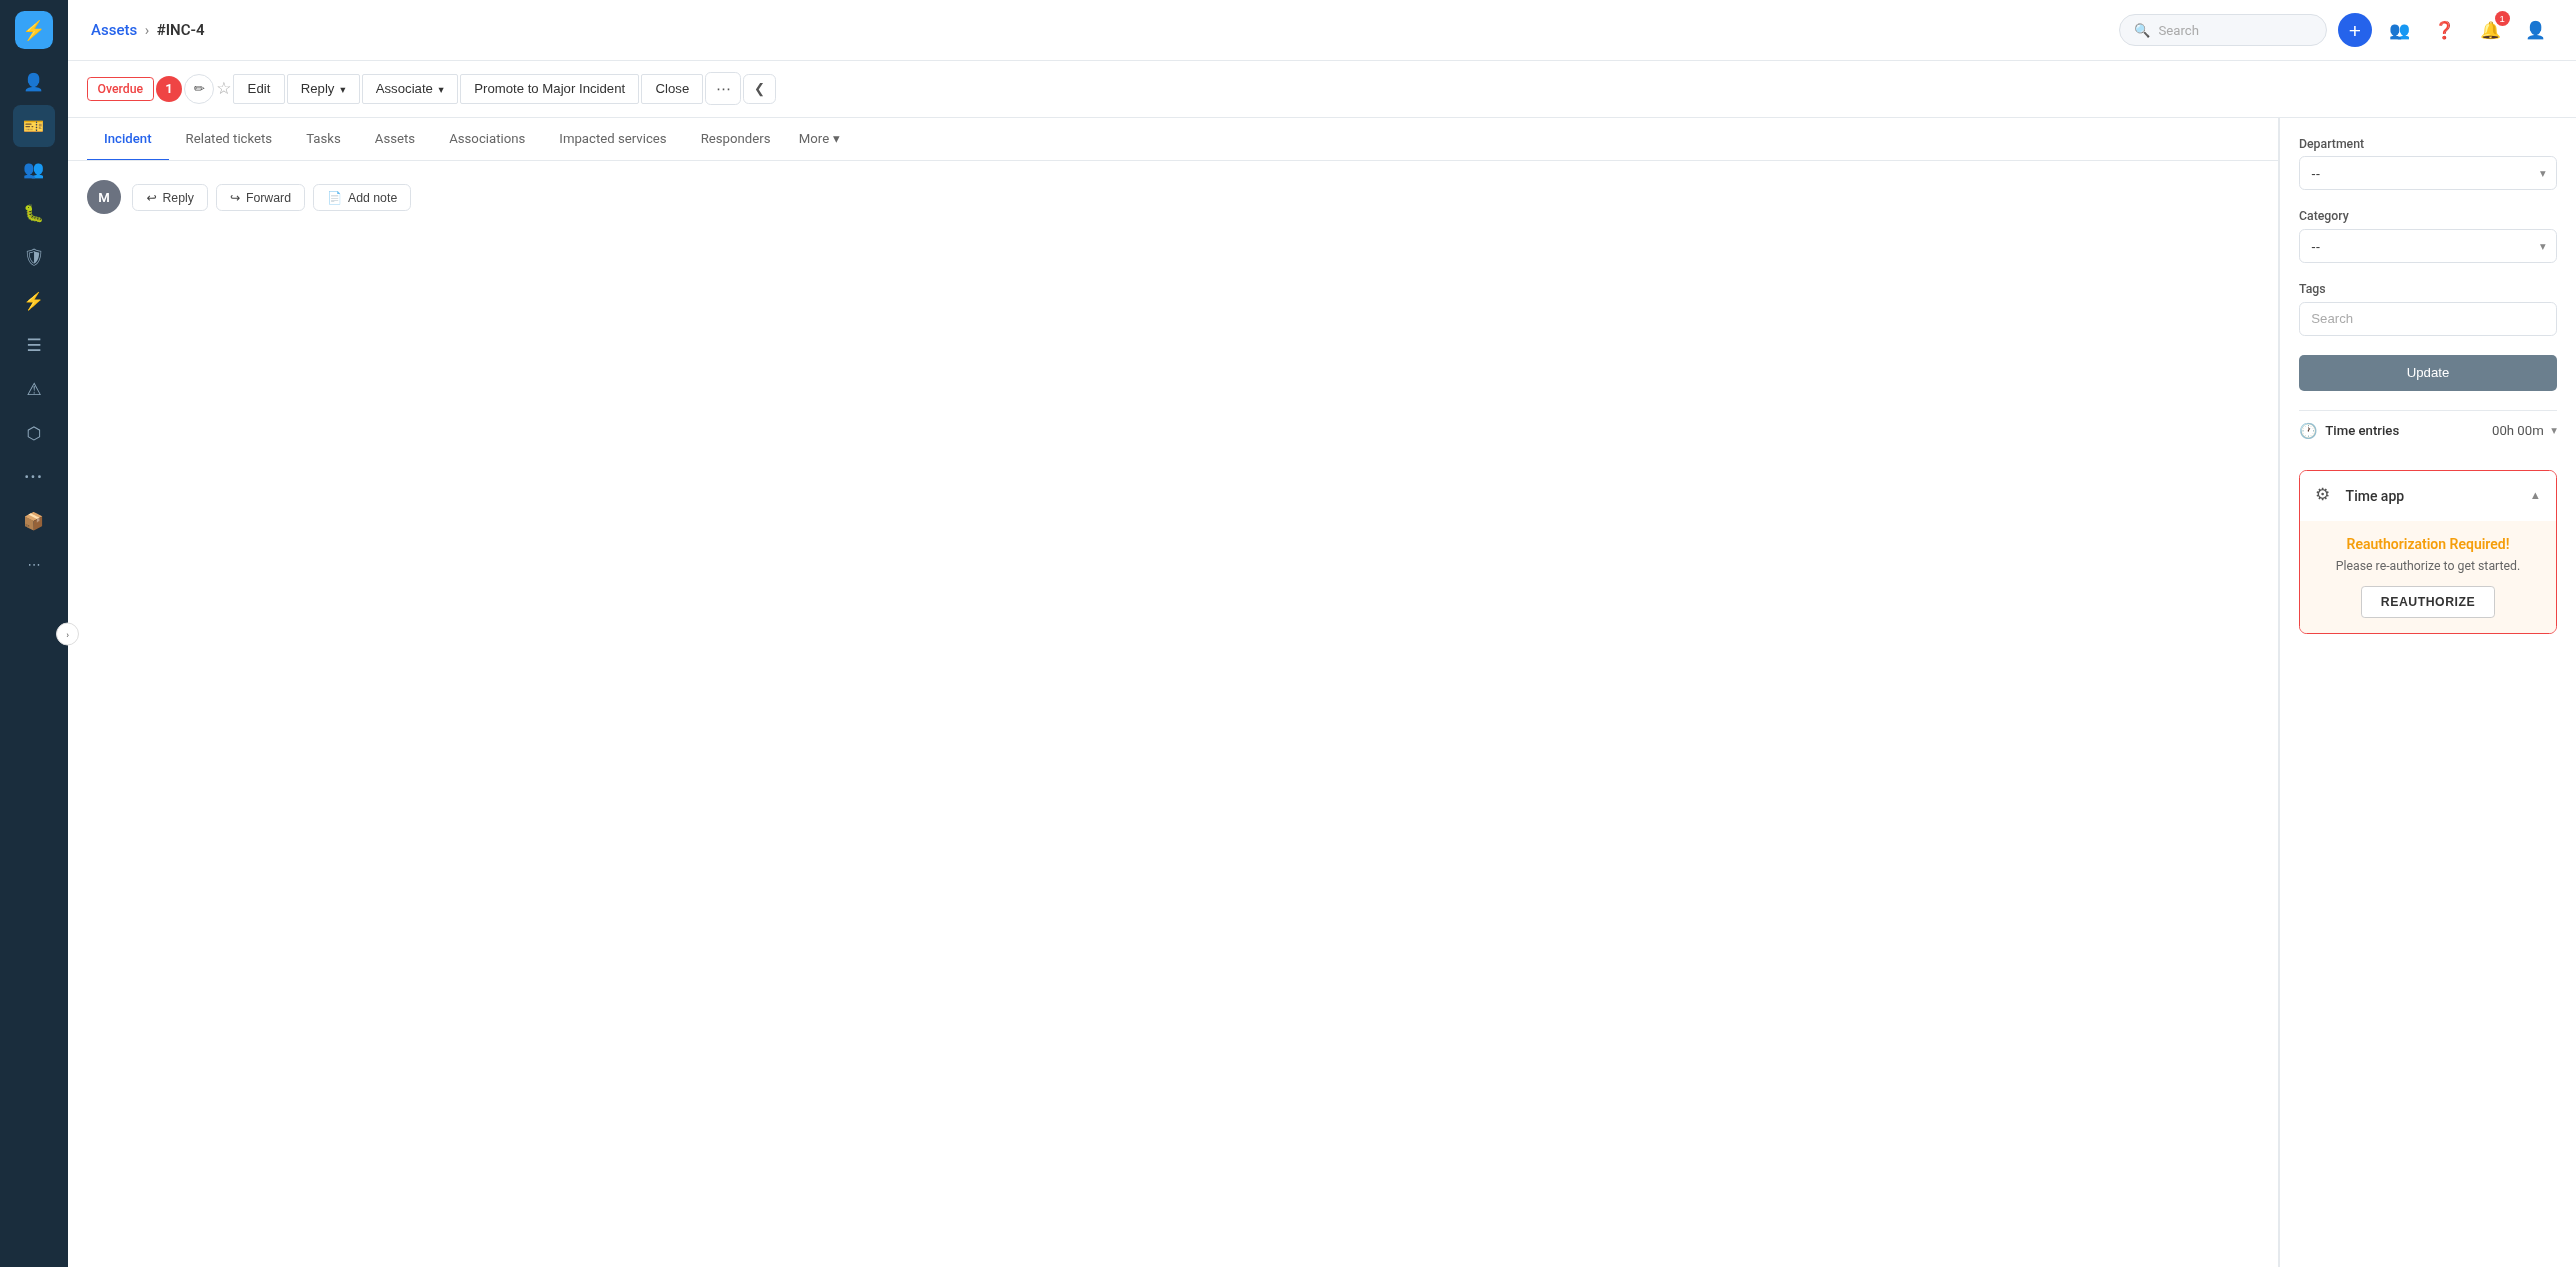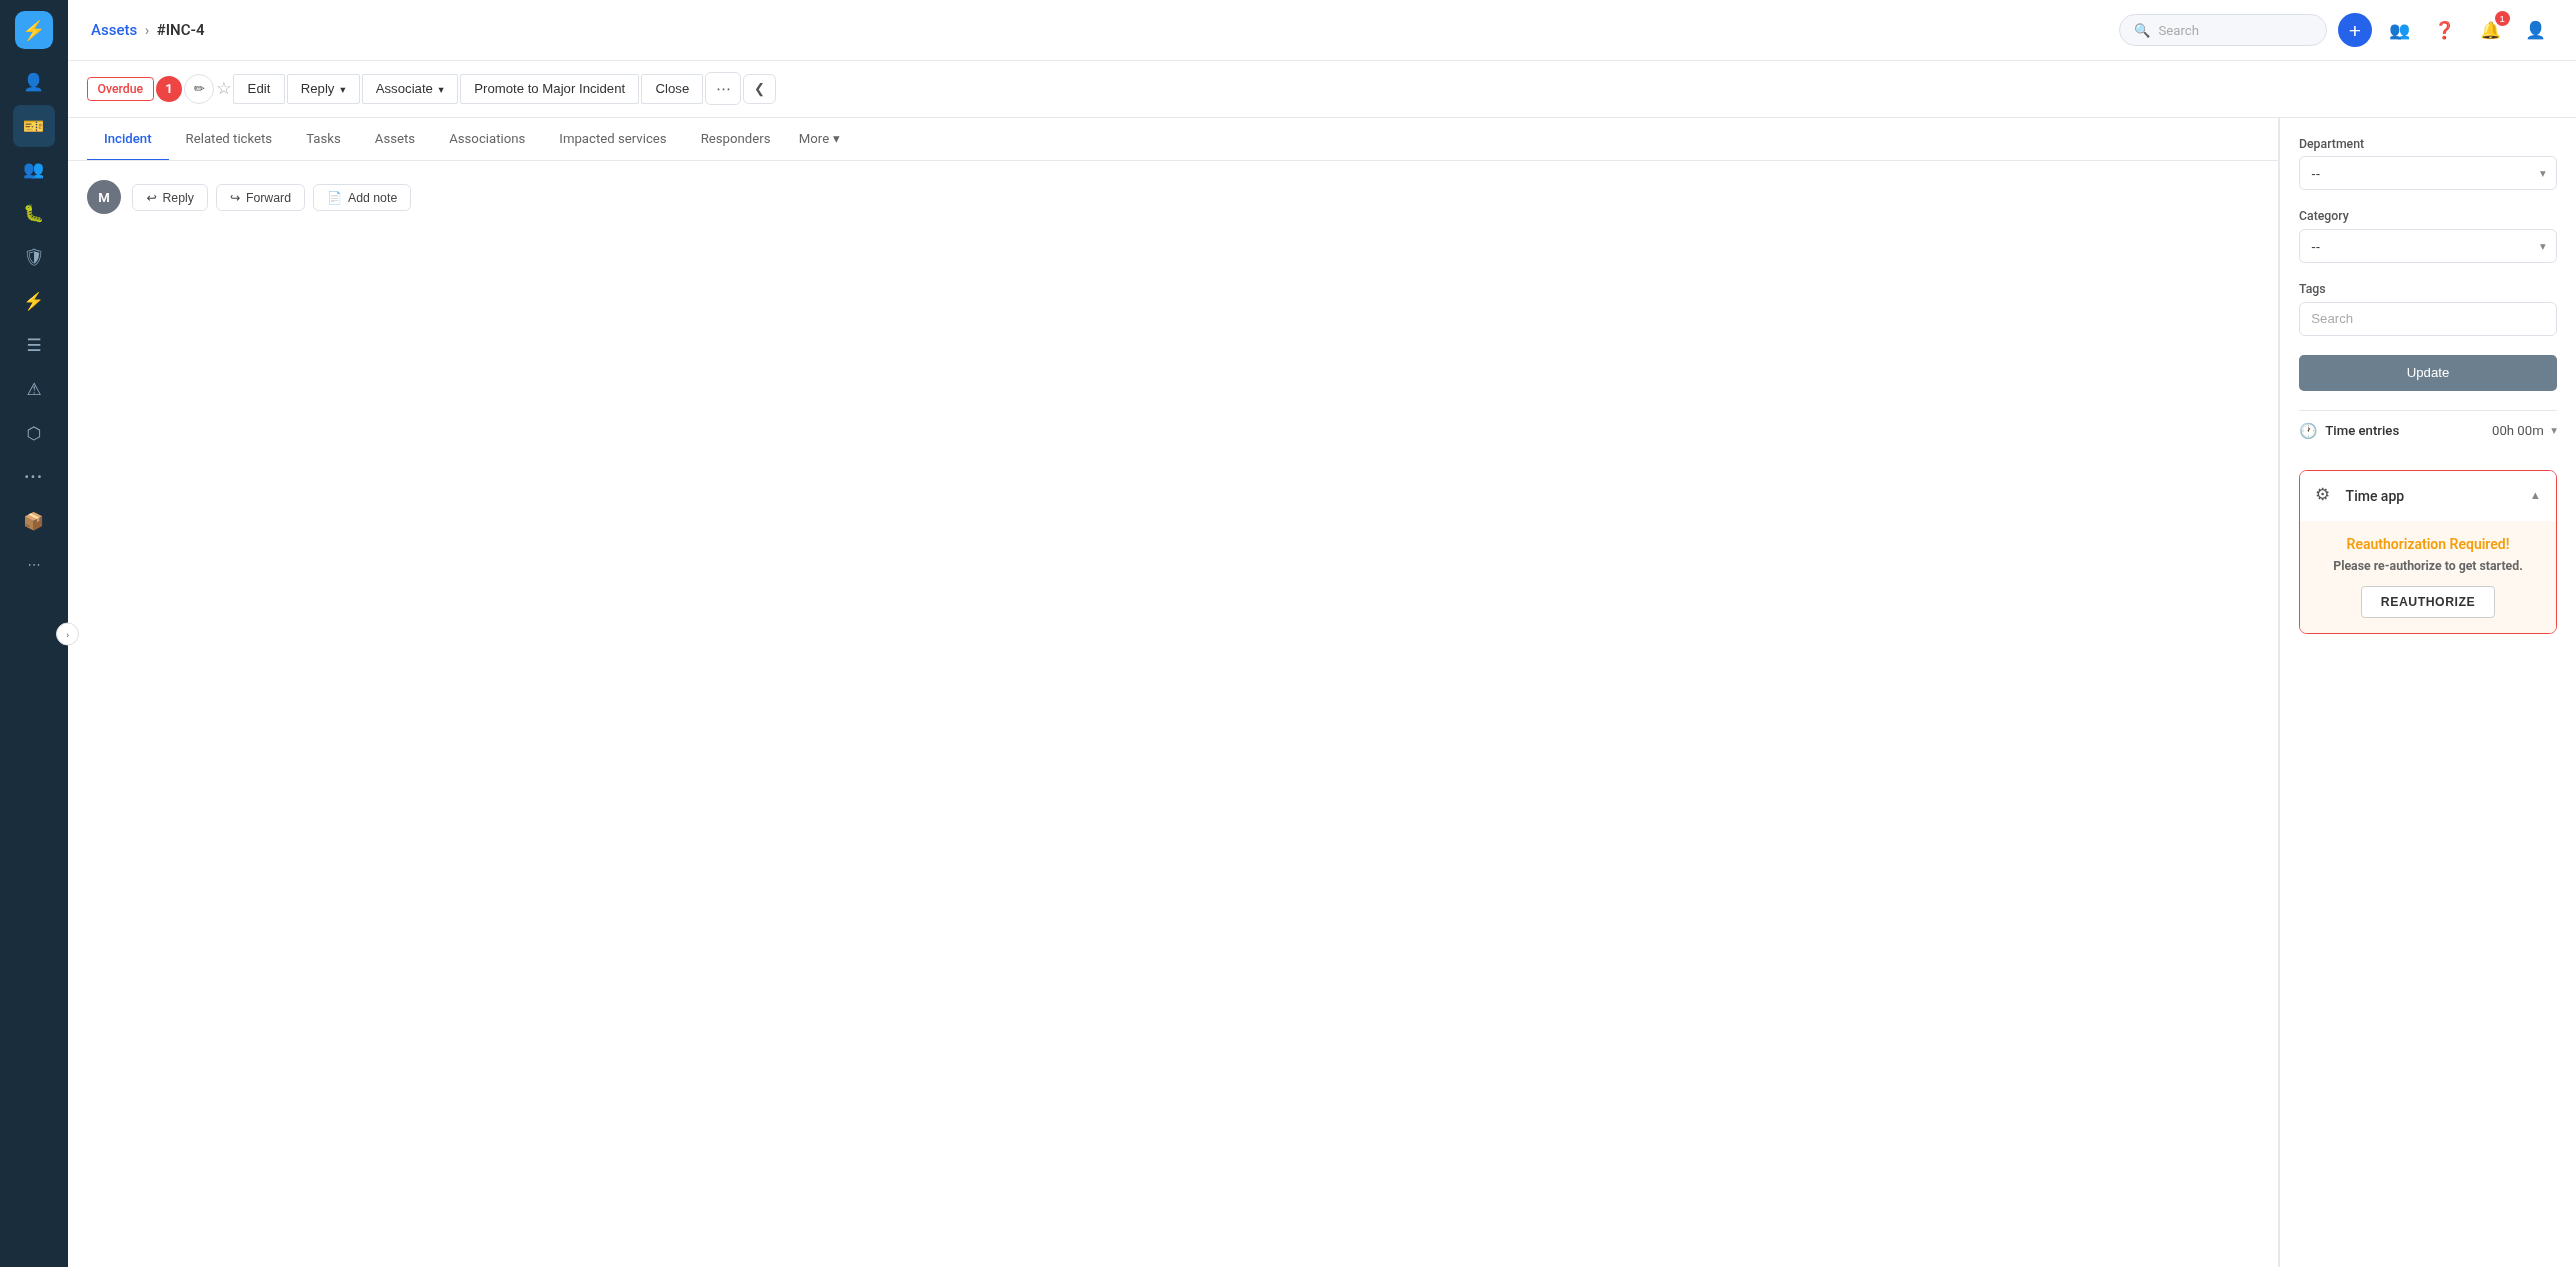--- a/index.html
+++ b/index.html
@@ -454,21 +454,20 @@
     .oauth-reauth-title {
       color: #f59e0b;
       font-weight: 600;
       font-size: 14px;
       margin-bottom: 7.6px;
     }
     .oauth-reauth-text {
       color: #666;
       font-size: 12.3px;
       margin-bottom: 13.2px;
-      font-weight: bold;
     }
     .oauth-reauth-btn {
       border: 0.9px solid #ccc;
       background: white;
       border-radius: 3.8px;
       padding: 7.6px 19px;
       font-size: 12.3px;
       font-weight: 600;
       color: #333;
       cursor: pointer;

